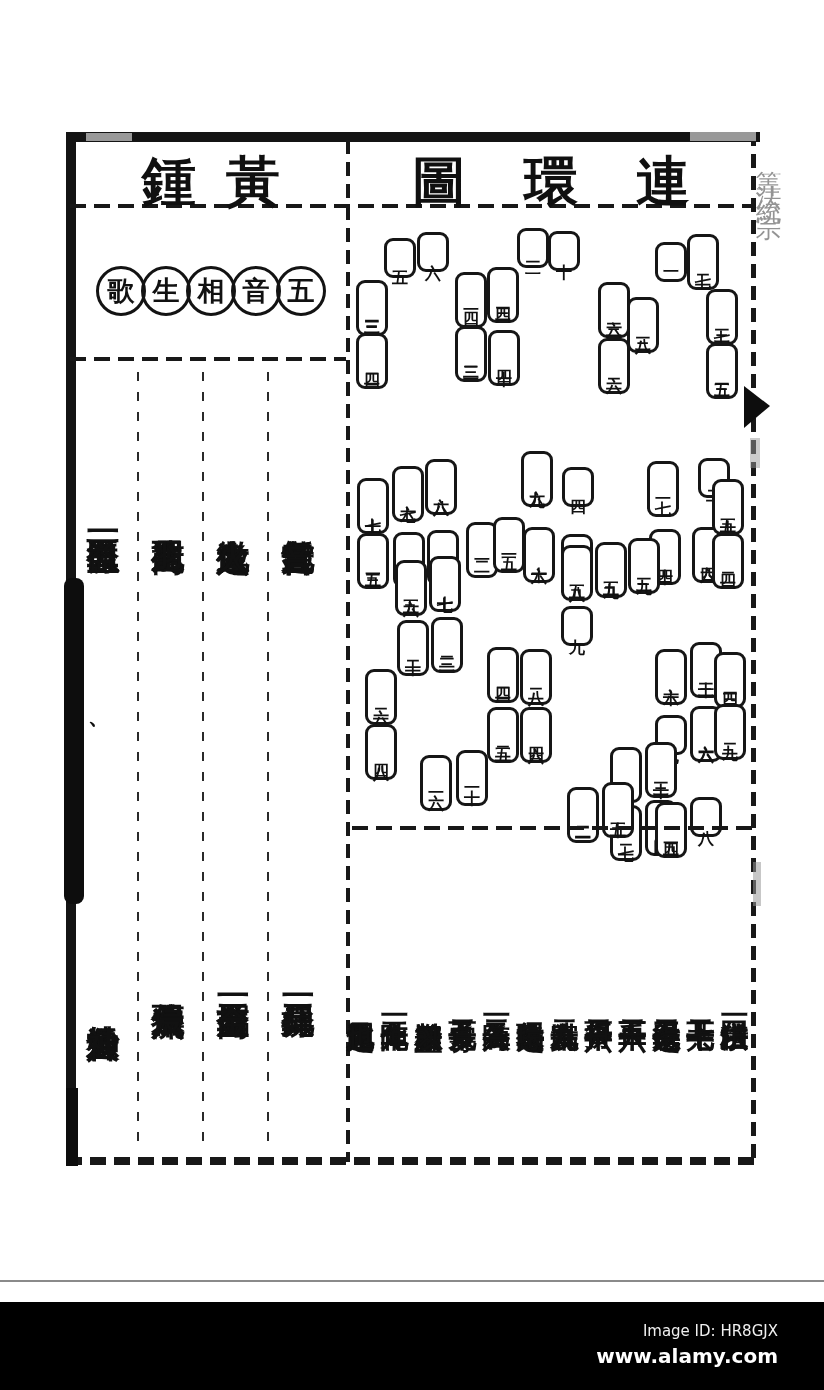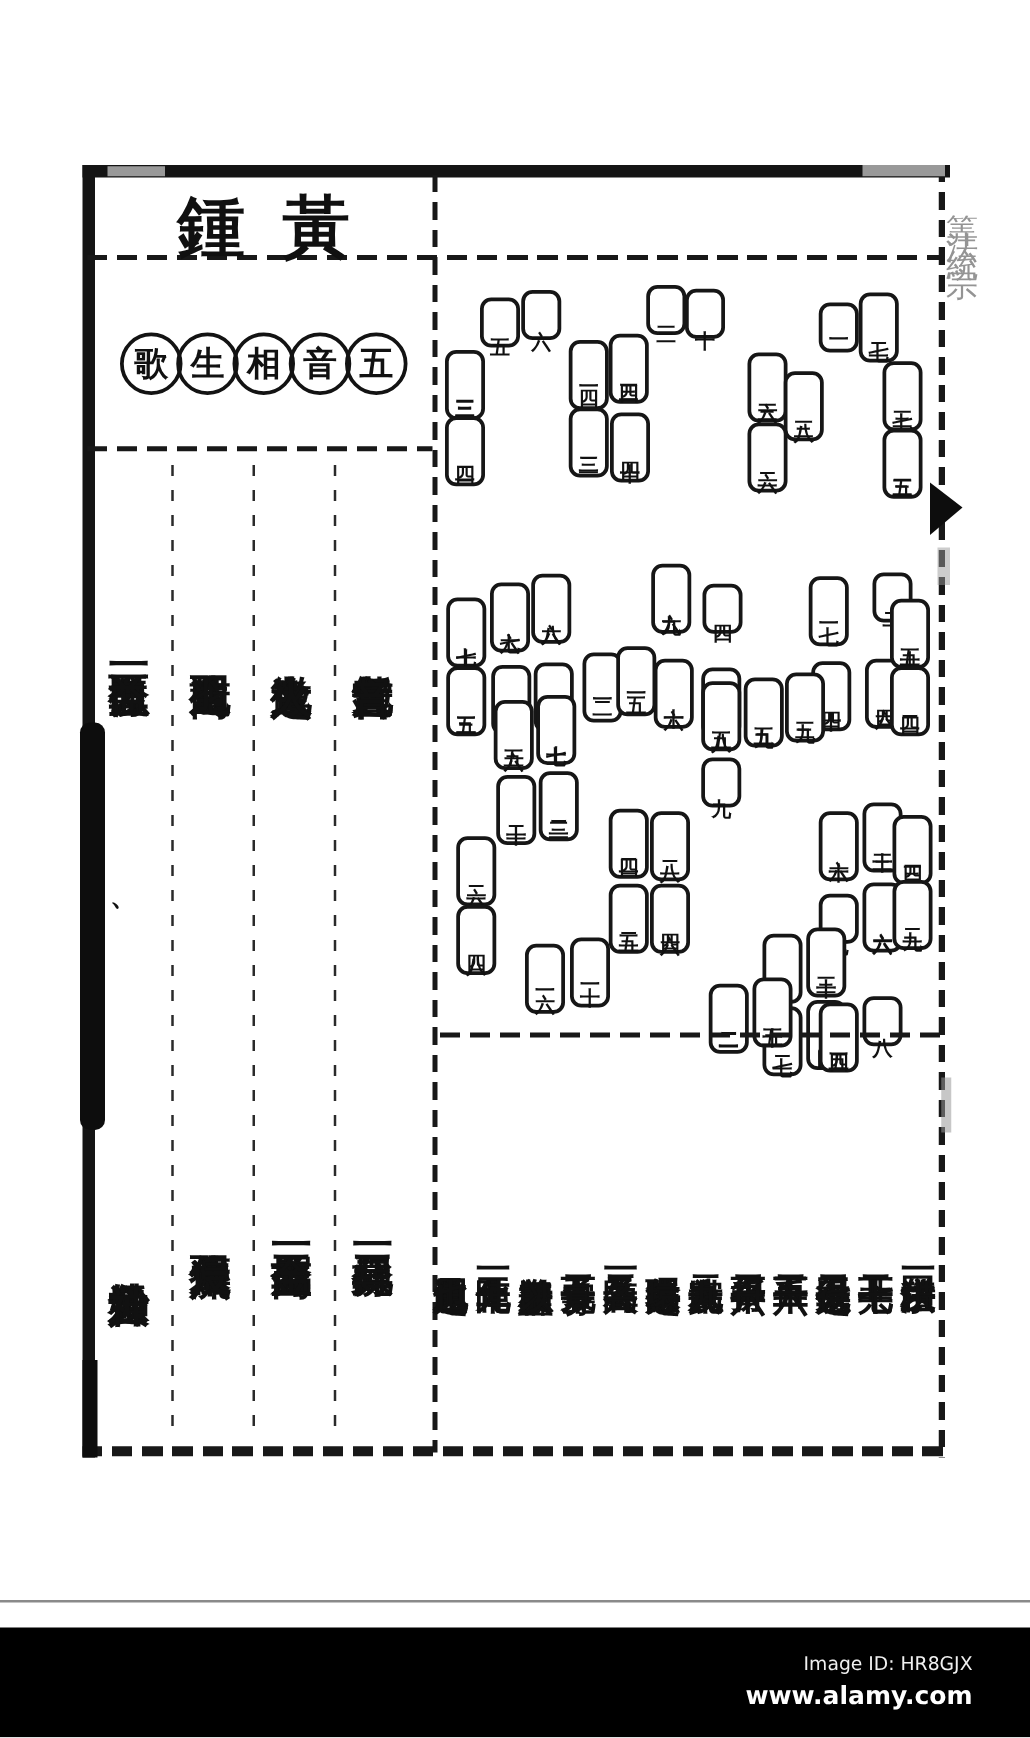--- a/index.html
+++ b/index.html
@@ -52,20 +52,21 @@
   <div class="abs ink" style="left:66px;top:132px;width:10px;height:1034px;"></div>
   <div class="abs vdash" style="left:751px;top:132px;width:5px;height:1034px;"></div>
   <div class="abs hdash" style="left:66px;top:1157px;width:694px;height:8px;"></div>
   <div class="smudge" style="left:690px;top:132px;width:66px;height:9px;"></div>
   <div class="smudge" style="left:86px;top:133px;width:46px;height:8px;"></div>
 
   <div class="abs hdash" style="left:70px;top:204px;width:684px;height:4px;"></div>
   <div class="abs vdash" style="left:346px;top:140px;width:4px;height:1022px;"></div>
 
   <div class="abs htitle" style="left:142px;top:146px;">鍾黃</div>
+  <div class="abs htitle" style="left:412px;top:146px;letter-spacing:58px;">圖環連</div>
 
   <div>
       <div class="circ" style="left: 96px; top: 266px;">歌</div>
       <div class="circ" style="left: 141px; top: 266px;">生</div>
       <div class="circ" style="left: 186px; top: 266px;">相</div>
       <div class="circ" style="left: 231px; top: 266px;">音</div>
       <div class="circ" style="left: 276px; top: 266px;">五</div>
     </div>
   <div class="abs hdash" style="left:70px;top:357px;width:276px;height:4px;"></div>
 

